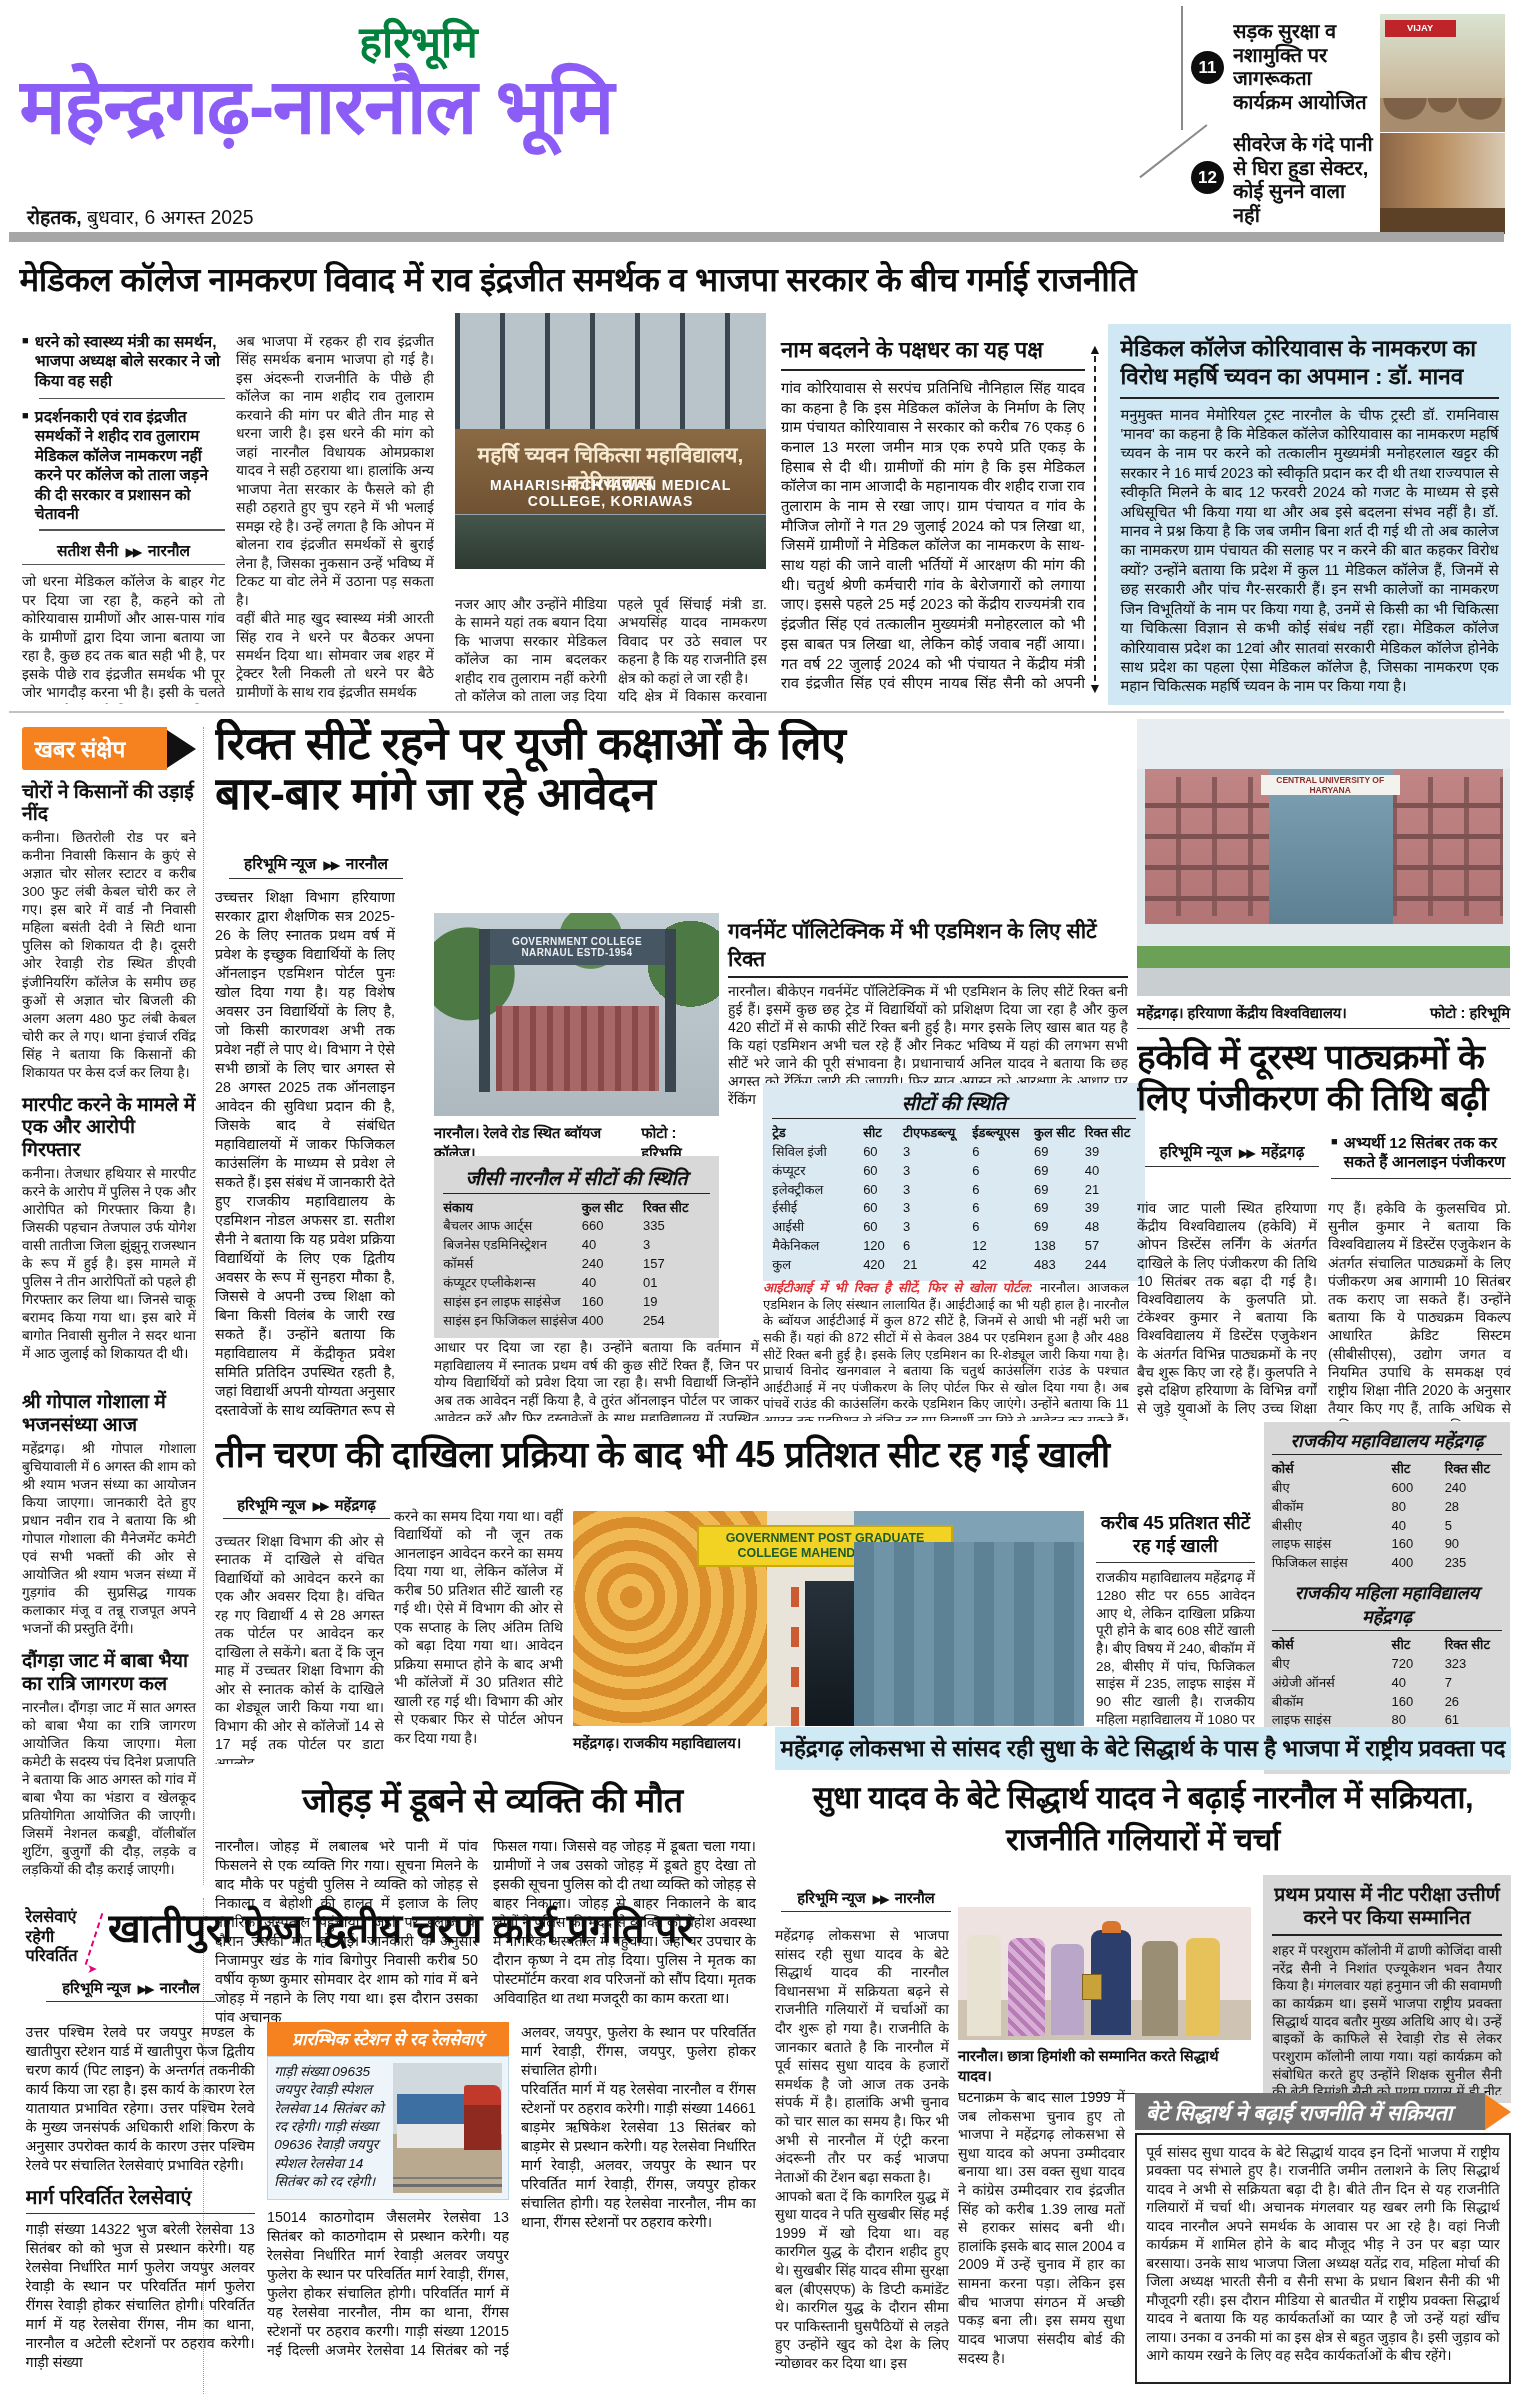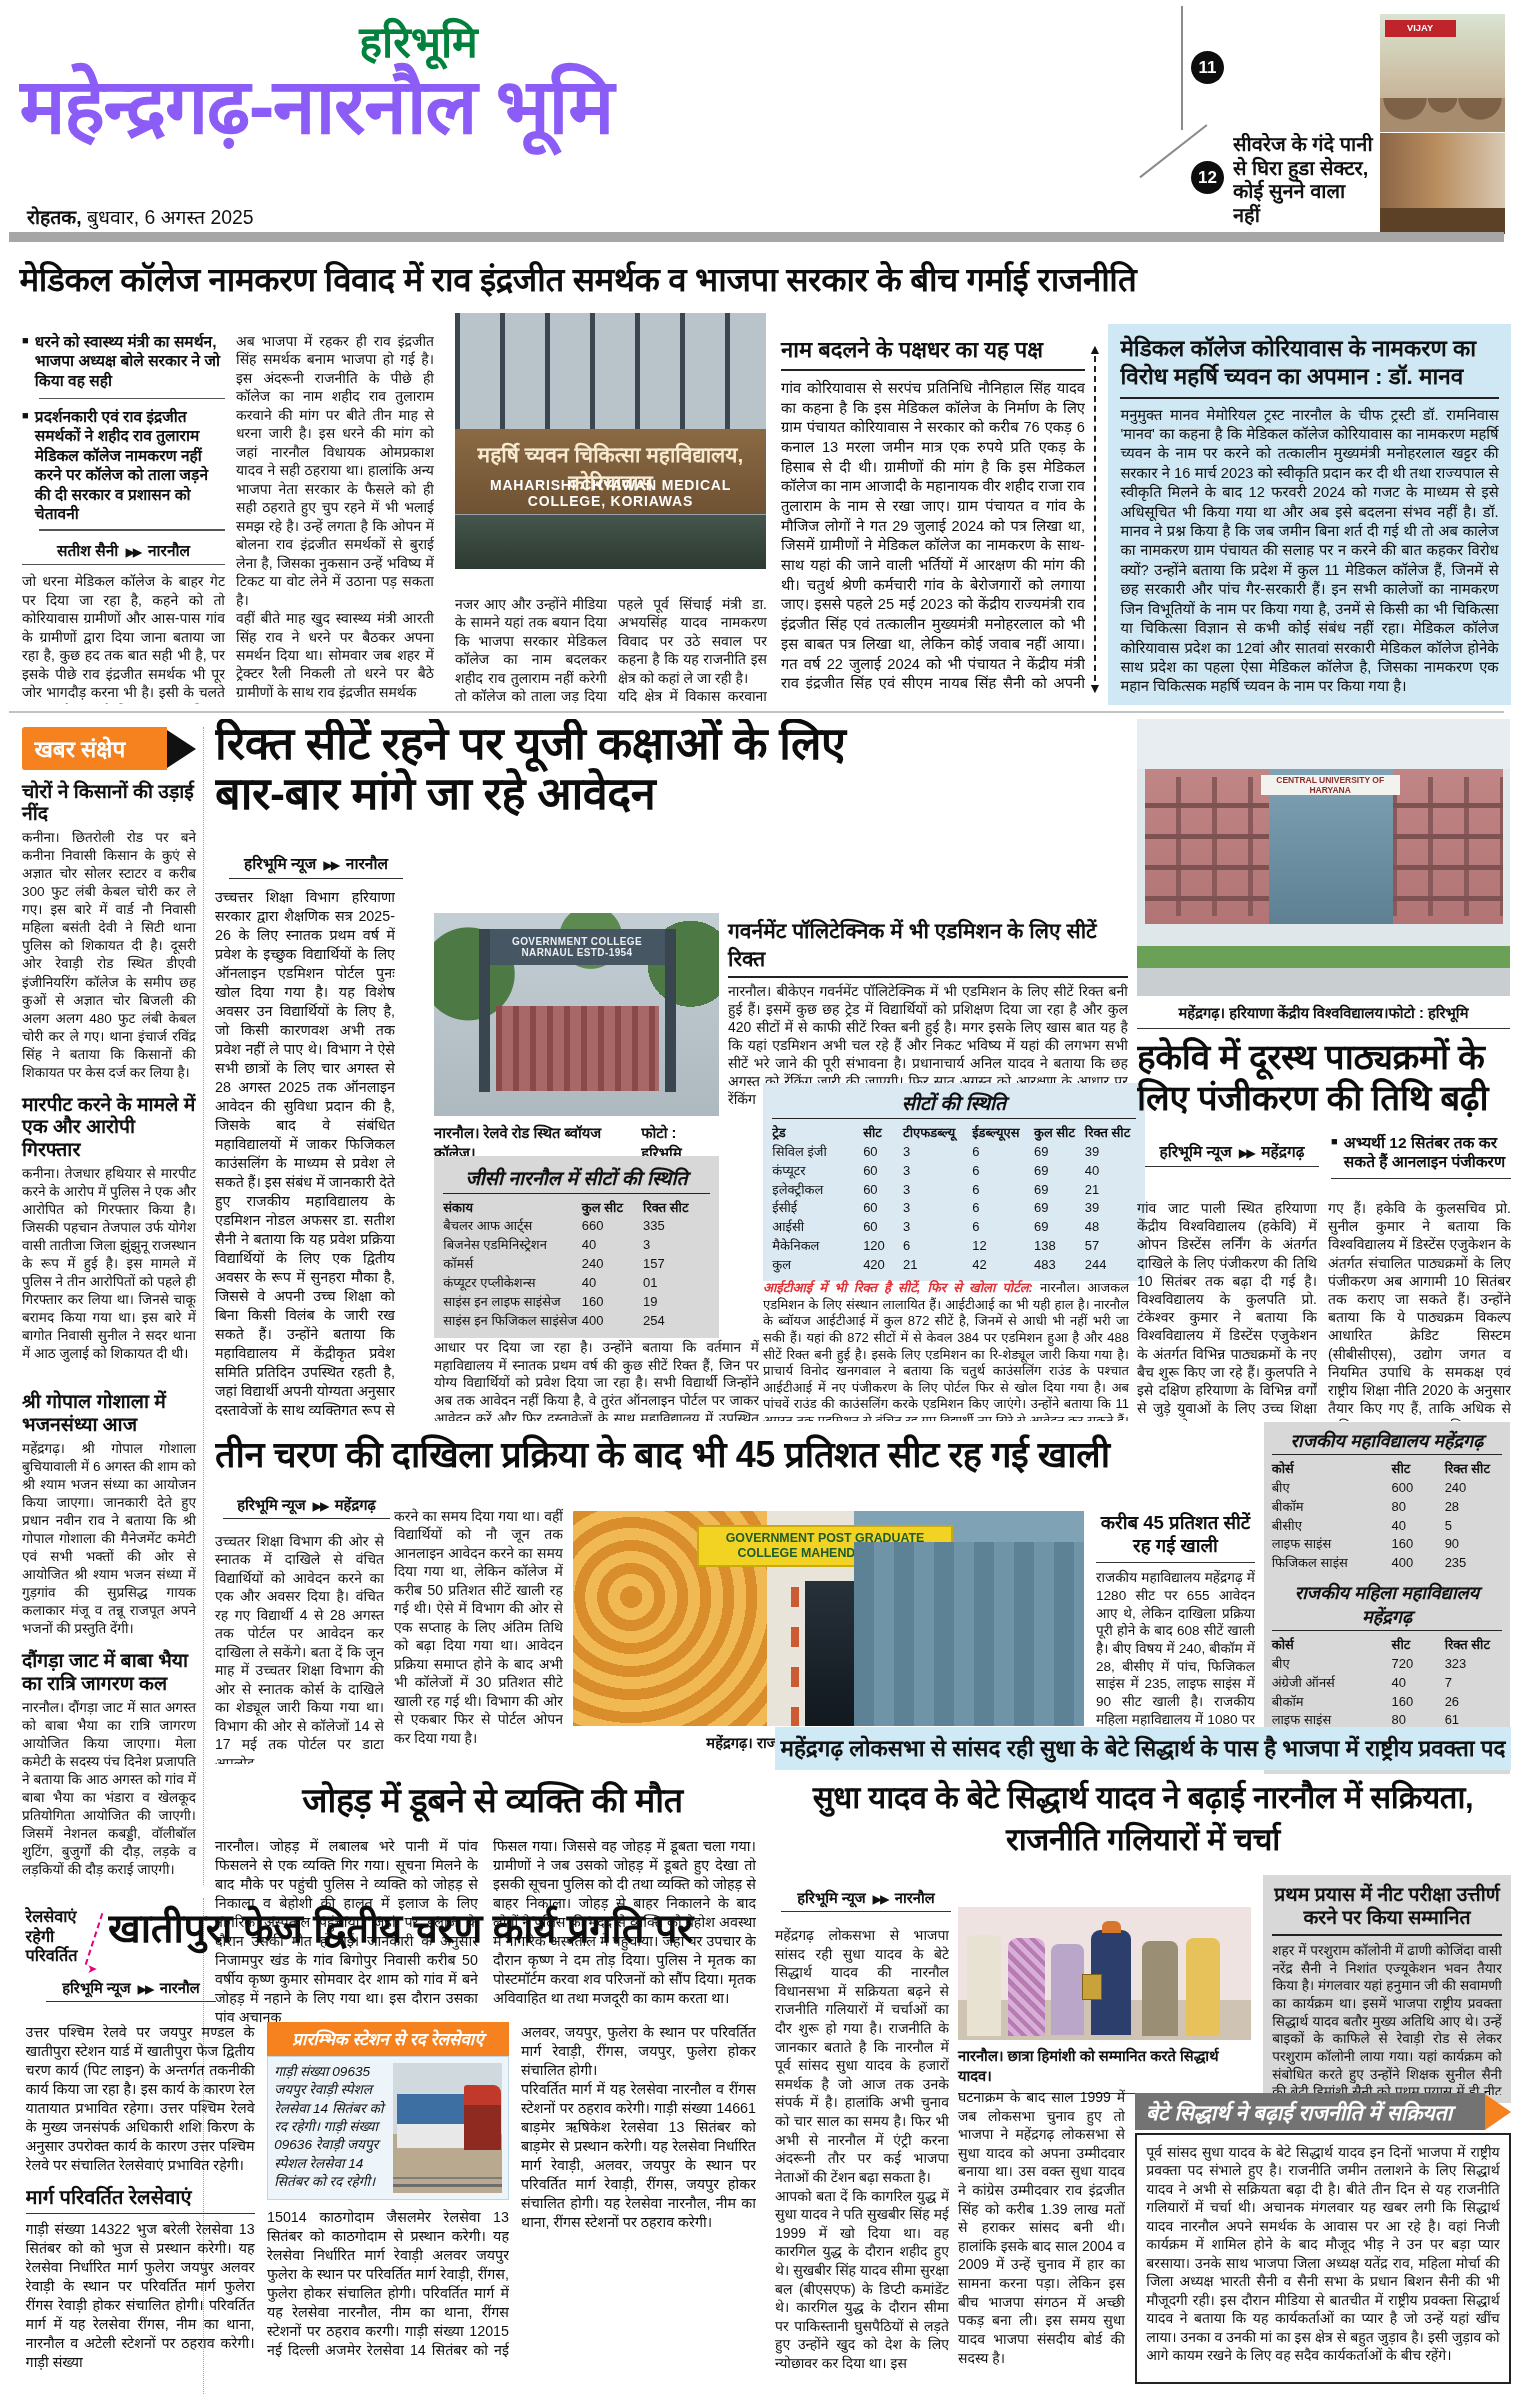--- a/index.html
+++ b/index.html
@@ -9,21 +9,21 @@
   .abs{position:absolute}
   .just{text-align:justify;text-justify:inter-word}
   .bt{font-size:14px;line-height:1.32;overflow:hidden}
   .bold{font-weight:bold}
   .clip{overflow:hidden}
   .nowrap{white-space:nowrap}
   .pre{white-space:pre-line}
   .hl{font-weight:900;color:#0d0d0d;letter-spacing:-0.4px}
   .byline{font-weight:bold;font-size:15.5px;text-align:center;border-bottom:1.5px solid #333;padding-bottom:3.9px}
   .arr{color:#111;font-size:11.6px;letter-spacing:-1.5px;padding:0 3.1px}
-  .cap{display:flex;justify-content:center;font-weight:bold;font-size:14.7px}
+  .cap{display:flex;justify-content:space-between;font-weight:bold;font-size:14.7px}
   .dtable .trow{display:flex;line-height:1.45}
   .dtable .tcell{font-size:13px}
   .dtable .thead-row .tcell{font-weight:bold}
   .t3 .c0{width:52%}.t3 .c1{width:23%}.t3 .c2{width:25%}
   .t6 .c0{width:25%}.t6 .c1{width:11%}.t6 .c2{width:19%}.t6 .c3{width:17%}.t6 .c4{width:14%}.t6 .c5{width:14%}
   .ttitle{font-weight:900;font-style:italic;font-size:19.4px;text-align:center;border-bottom:1.5px solid #222;margin-bottom:4.6px;padding-bottom:2.3px}
   .graybox{background:#d8d8d8;padding:7.7px 9.3px}
   .dotv{border-left:1.5px dotted #9a9a9a}
   .photo{position:absolute;overflow:hidden}
   .sign{position:absolute;left:0;right:0;text-align:center;color:#f7ead0;font-weight:bold}
@@ -38,20 +38,21 @@
   <div class="abs nowrap clip" style="left:19.4px;top:51px;width:1146px;height:163px;font-size:77px;font-weight:900;color:#8b5cf6;letter-spacing:-1.5px">महेन्द्रगढ़-नारनौल भूमि</div>
   <div class="abs" style="left:27px;top:203px;font-size:19.4px">
     <span class="bold">रोहतक,</span>
     <span>बुधवार, 6 अगस्त 2025</span>
   </div>
 
   <div class="abs" style="left:1181px;top:6.2px;width:2.3px;height:124px;background:#8a8a8a"></div>
   <div class="abs" style="left:1122px;top:124px;width:85px;height:2.3px;background:#8a8a8a;transform:rotate(-38deg);transform-origin:right center"></div>
 
   <div class="abs" style="left:1191px;top:51px;width:33px;height:33px;border-radius:50%;background:#0d0d0d;color:#fff;font-weight:bold;font-size:17px;display:flex;align-items:center;justify-content:center">11</div>
+  <div class="abs clip" style="left:1233px;top:20px;width:141px;height:115px;font-size:20px;font-weight:bold;line-height:1.18">सड़क सुरक्षा व नशामुक्ति पर जागरूकता कार्यक्रम आयोजित</div>
   <div class="photo" style="left:1380px;top:14px;width:125px;height:118px;background:linear-gradient(180deg,#d9e4d2 0%,#cdbfa4 55%,#b9a184 100%)">
     <div class="abs" style="left:4.6px;top:6.2px;width:71px;height:17px;background:#c0242b;color:#fff;font-weight:bold;font-size:9.3px;text-align:center;line-height:17px">VIJAY</div>
     <div class="abs" style="left:0;bottom:0;width:100%;height:34px;background:radial-gradient(circle at 20% 0%,#7d6248 20%,transparent 21%),radial-gradient(circle at 50% 0%,#7d6248 20%,transparent 21%),radial-gradient(circle at 80% 0%,#7d6248 20%,transparent 21%),#a78d6d"></div>
   </div>
 
   <div class="abs" style="left:1191px;top:161px;width:33px;height:33px;border-radius:50%;background:#0d0d0d;color:#fff;font-weight:bold;font-size:17px;display:flex;align-items:center;justify-content:center">12</div>
   <div class="abs clip" style="left:1233px;top:133px;width:141px;height:102px;font-size:20px;font-weight:bold;line-height:1.18">सीवरेज के गंदे पानी से घिरा हुडा सेक्टर, कोई सुनने वाला नहीं</div>
   <div class="photo" style="left:1380px;top:133px;width:125px;height:101px;background:linear-gradient(90deg,#8a6647 0%,#b98d5e 45%,#d8c9b2 100%)">
     <div class="abs" style="left:0;bottom:0;width:100%;height:26px;background:#5d4126"></div>
   </div>

